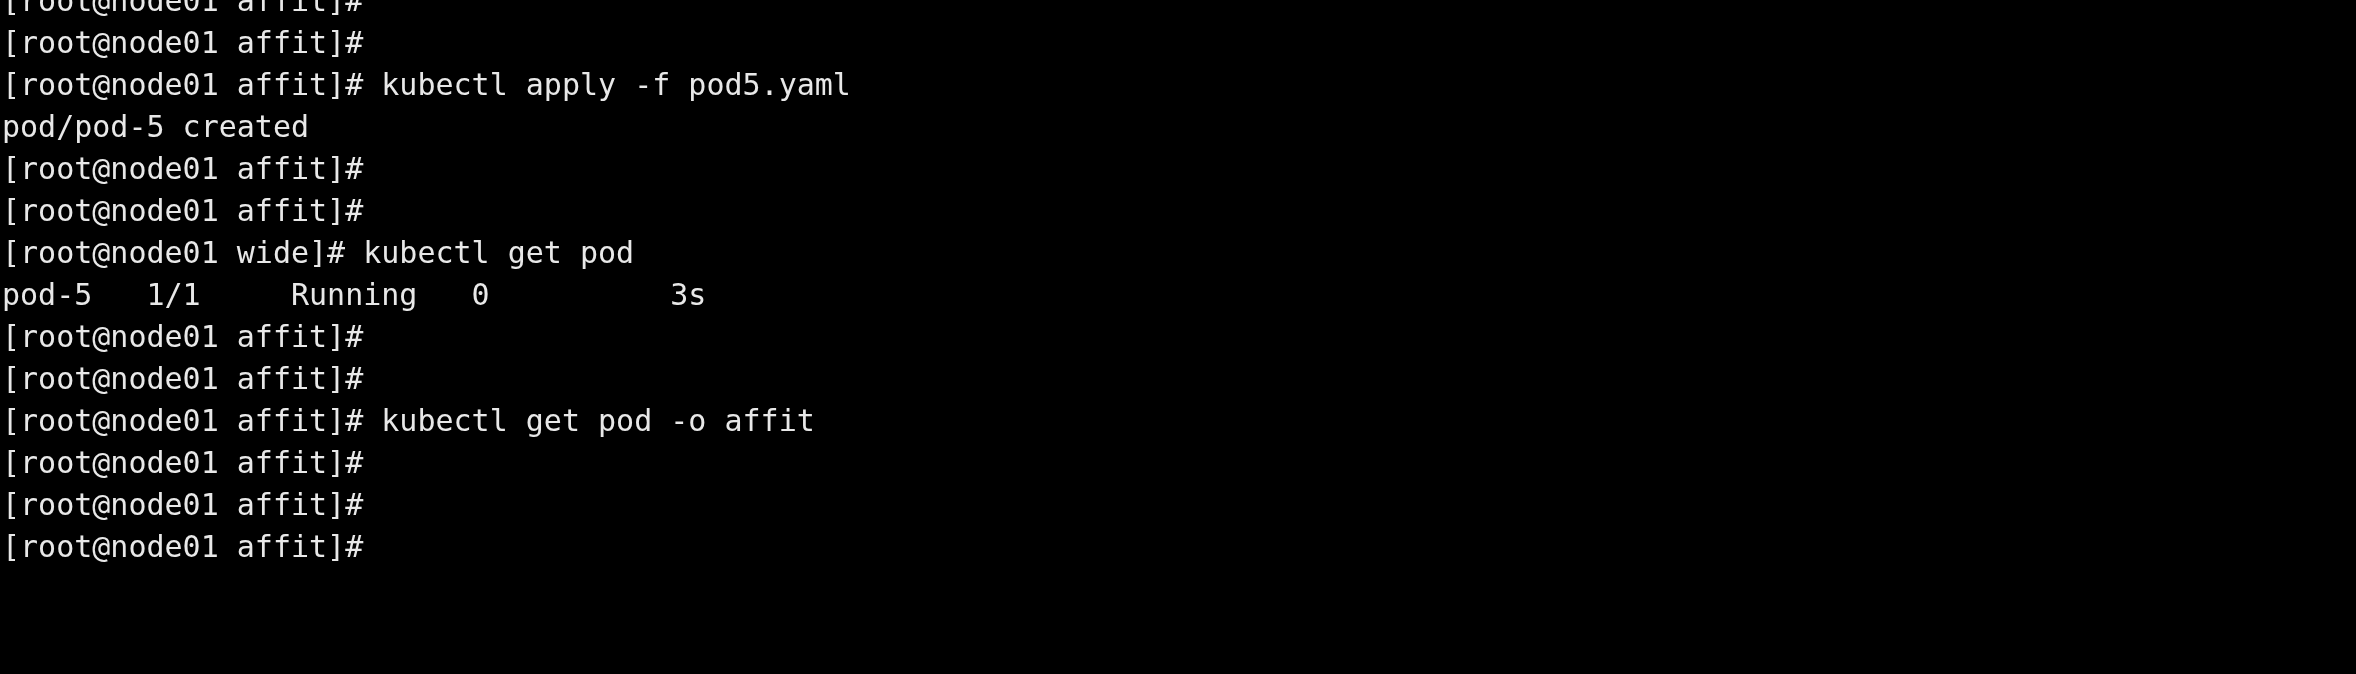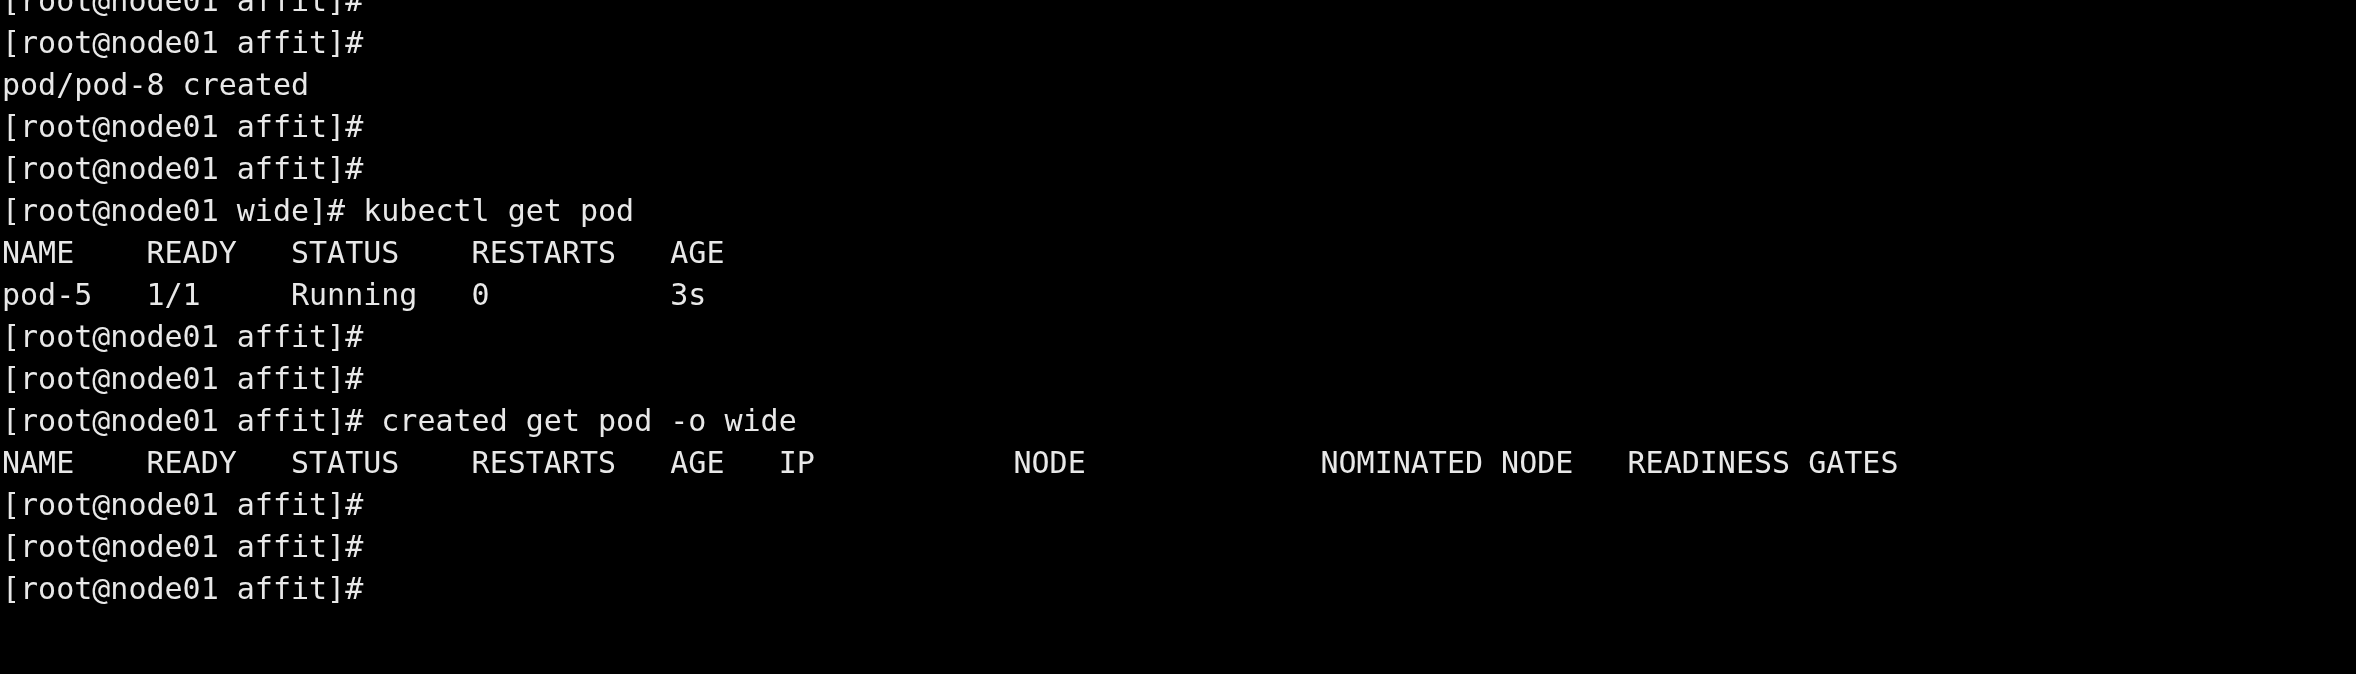--- a/index.html
+++ b/index.html
@@ -38,28 +38,27 @@
   }
 </style>
 </head>
 <body>
 
 <div id="terminal" style="background: rgb(0, 0, 0); color: rgb(232, 232, 232);">
   <div class="screen">
 
     <div class="line">[root@node01 affit]#</div>
     <div class="line">[root@node01 affit]#</div>
-    <div class="line">pod/pod-8 created</div>
+    <div class="line">[root@node01 affit]# kubectl apply -f pod5.yaml</div>
+    <div class="line">pod/pod-5 created</div>
     <div class="line">[root@node01 affit]#</div>
     <div class="line">[root@node01 affit]#</div>
     <div class="line">[root@node01 wide]# kubectl get pod</div>
-    <div class="line">NAME    READY   STATUS    RESTARTS   AGE</div>
     <div class="line">pod-5   1/1     Running   0          3s</div>
     <div class="line">[root@node01 affit]#</div>
     <div class="line">[root@node01 affit]#</div>
-    <div class="line">[root@node01 affit]# created get pod -o wide</div>
-    <div class="line">NAME    READY   STATUS    RESTARTS   AGE   IP           NODE             NOMINATED NODE   READINESS GATES</div>
+    <div class="line">[root@node01 affit]# kubectl get pod -o affit</div>
     <div class="line">[root@node01 affit]#</div>
     <div class="line">[root@node01 affit]#</div>
     <div class="line">[root@node01 affit]#</div>
 
   </div>
 </div>
 
 </body></html>

